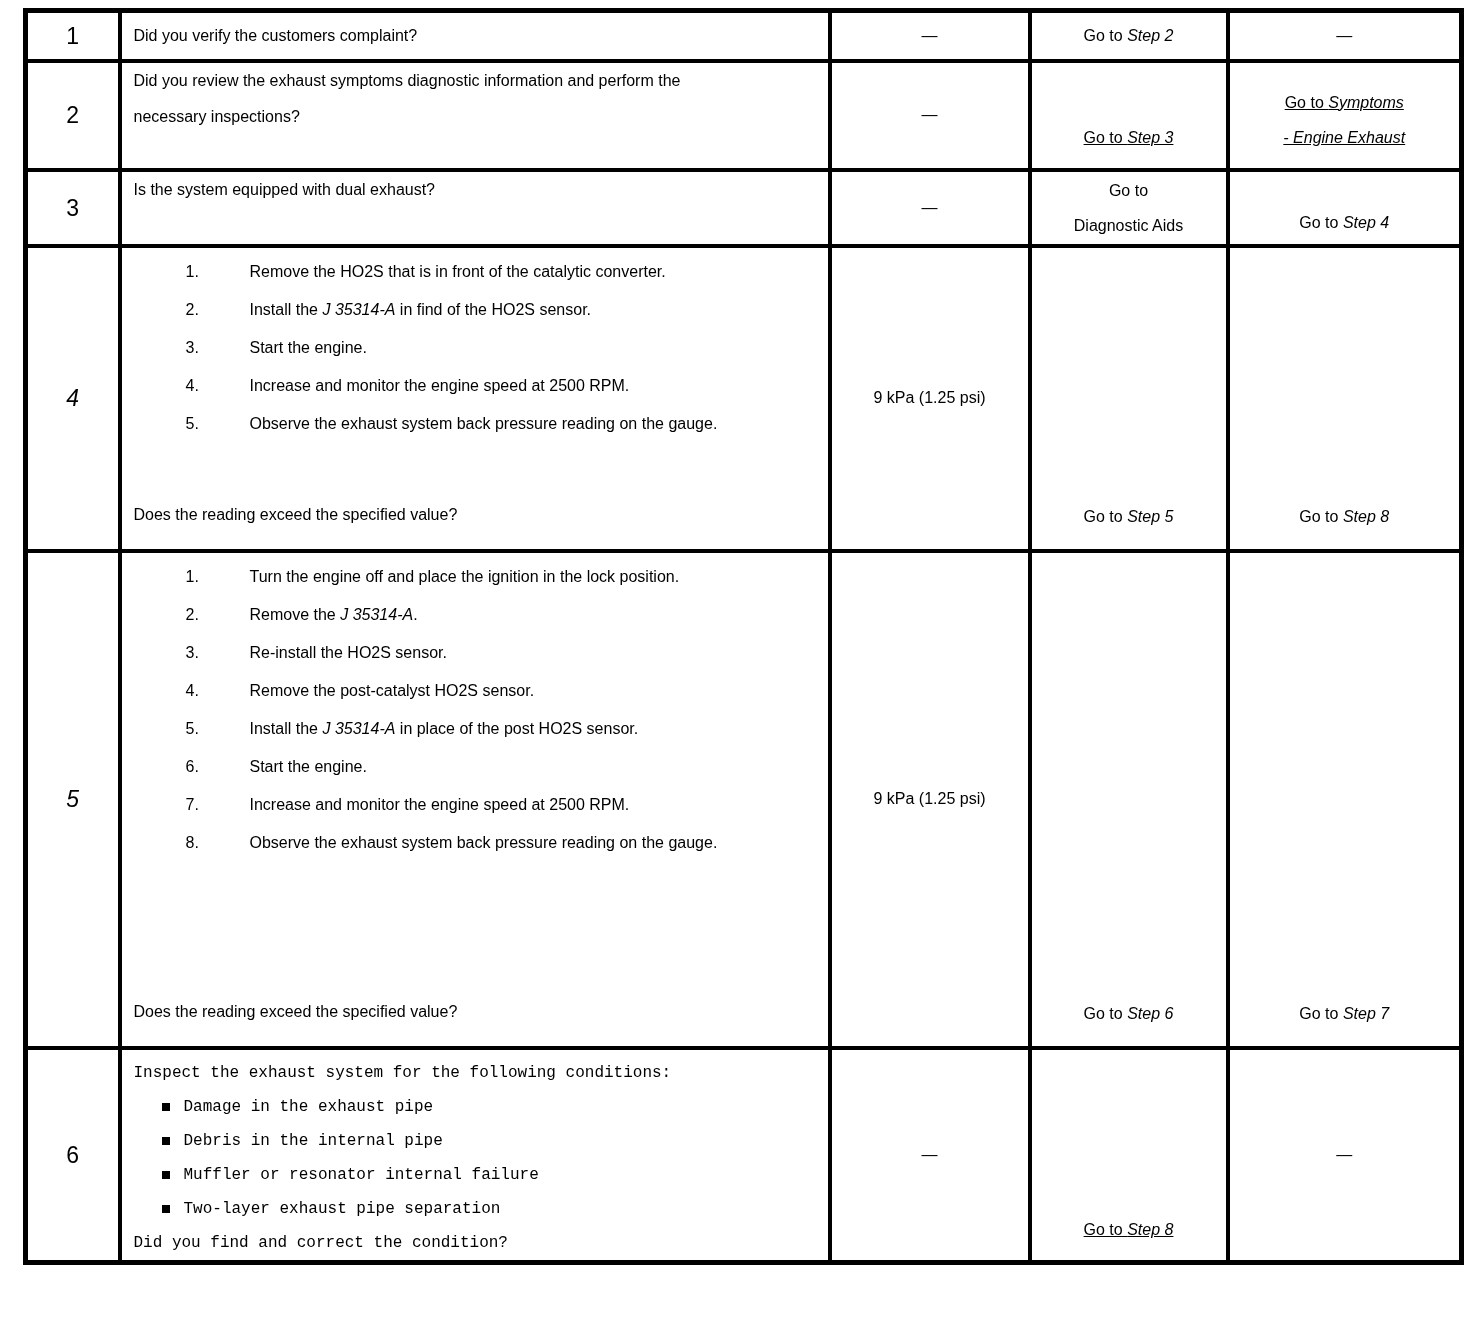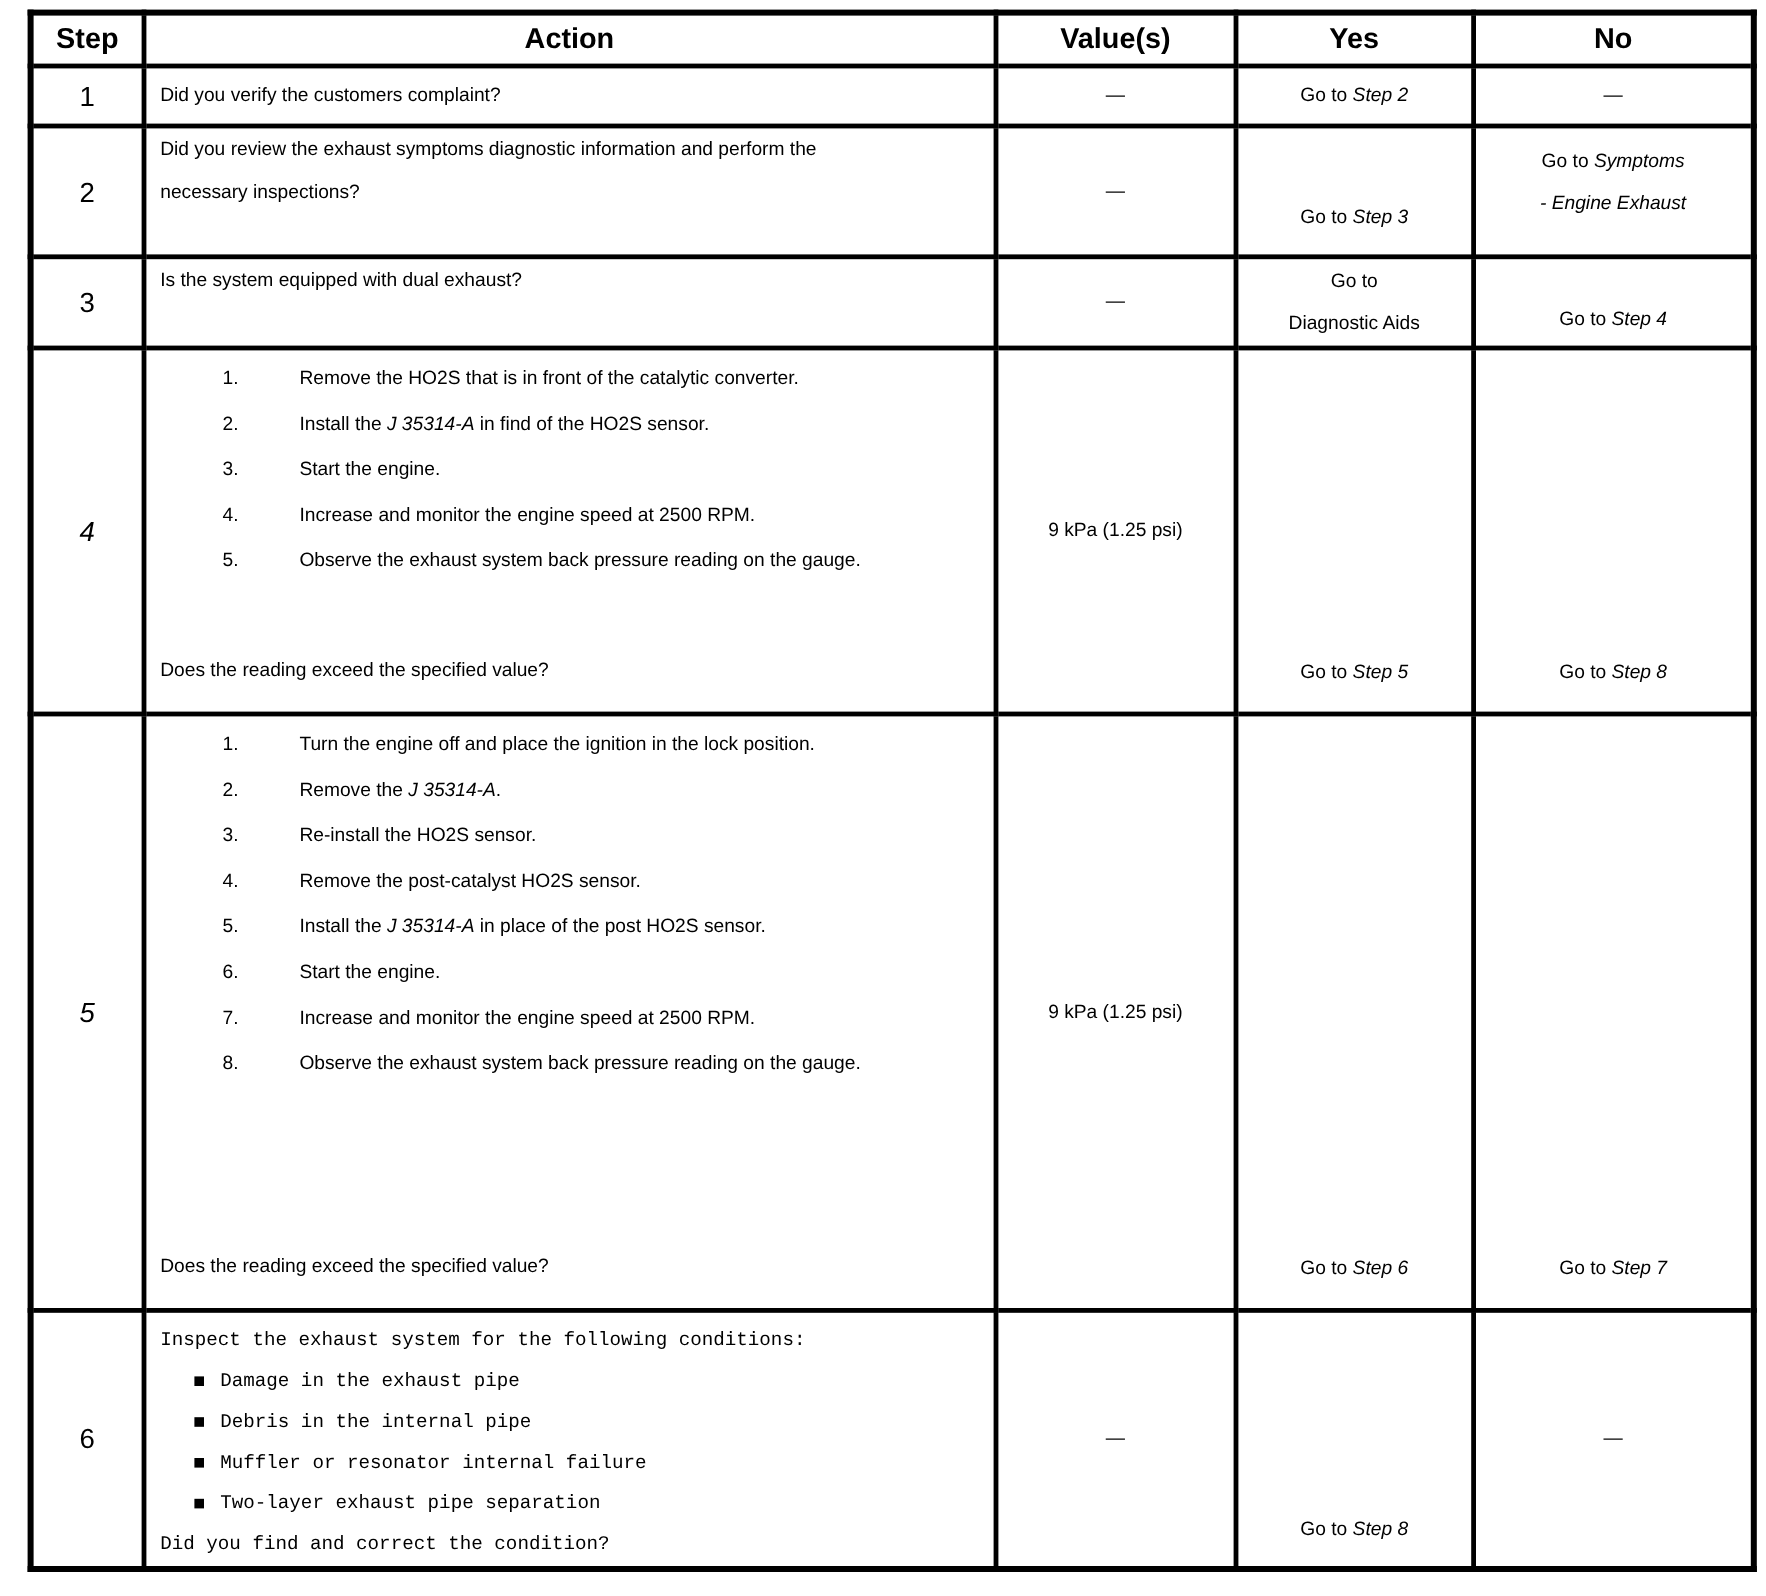--- a/index.html
+++ b/index.html
@@ -74,47 +74,40 @@
 
   .lh34 { line-height: 34px; font-family: Liberation Mono, monospace; }
   .b-item { display: flex; }
   .bullet {
     flex: 0 0 8px;
     width: 8px; height: 8px;
     background: #000;
     margin: 13px 14px 0 28px;
   }
 
-  .go-pad-b { padding: 0 6px 12px 6px; }
+  .go-pad-b { padding: 0 6px 12px 6px; text-decoration: underline; }
   .go-pad-b2 { padding: 0 6px 14px 6px; }
-  .go-pad-t { padding: 10px 6px 0 6px; }
+  .go-pad-t { padding: 22px 6px 0 6px; text-decoration: underline; }
   .go-pad-b3 { padding: 0 6px 3px 6px; }
   .go-lh { line-height: 35px; }
 </style>
 </head>
 <body>
 
 <div class="page">
   <table class="diag">
     <colgroup>
       <col style="width:94px">
       <col style="width:710px">
       <col style="width:200px">
       <col style="width:198px">
       <col style="width:234px">
     </colgroup>
 
     <tbody>
-        <tr>
-      <th>Step</th>
-      <th>Action</th>
-      <th>Value(s)</th>
-      <th>Yes</th>
-      <th>No</th>
-    </tr>
 
     <tr class="r1">
       <td class="step"><span>1</span></td>
       <td class="vm">
         <div class="pad-act-mid">Did you verify the customers complaint?</div>
       </td>
       <td class="tc vm"><span>—</span></td>
       <td class="tc vm">
         <span>Go to </span><span class="it">Step 2</span>
       </td>

